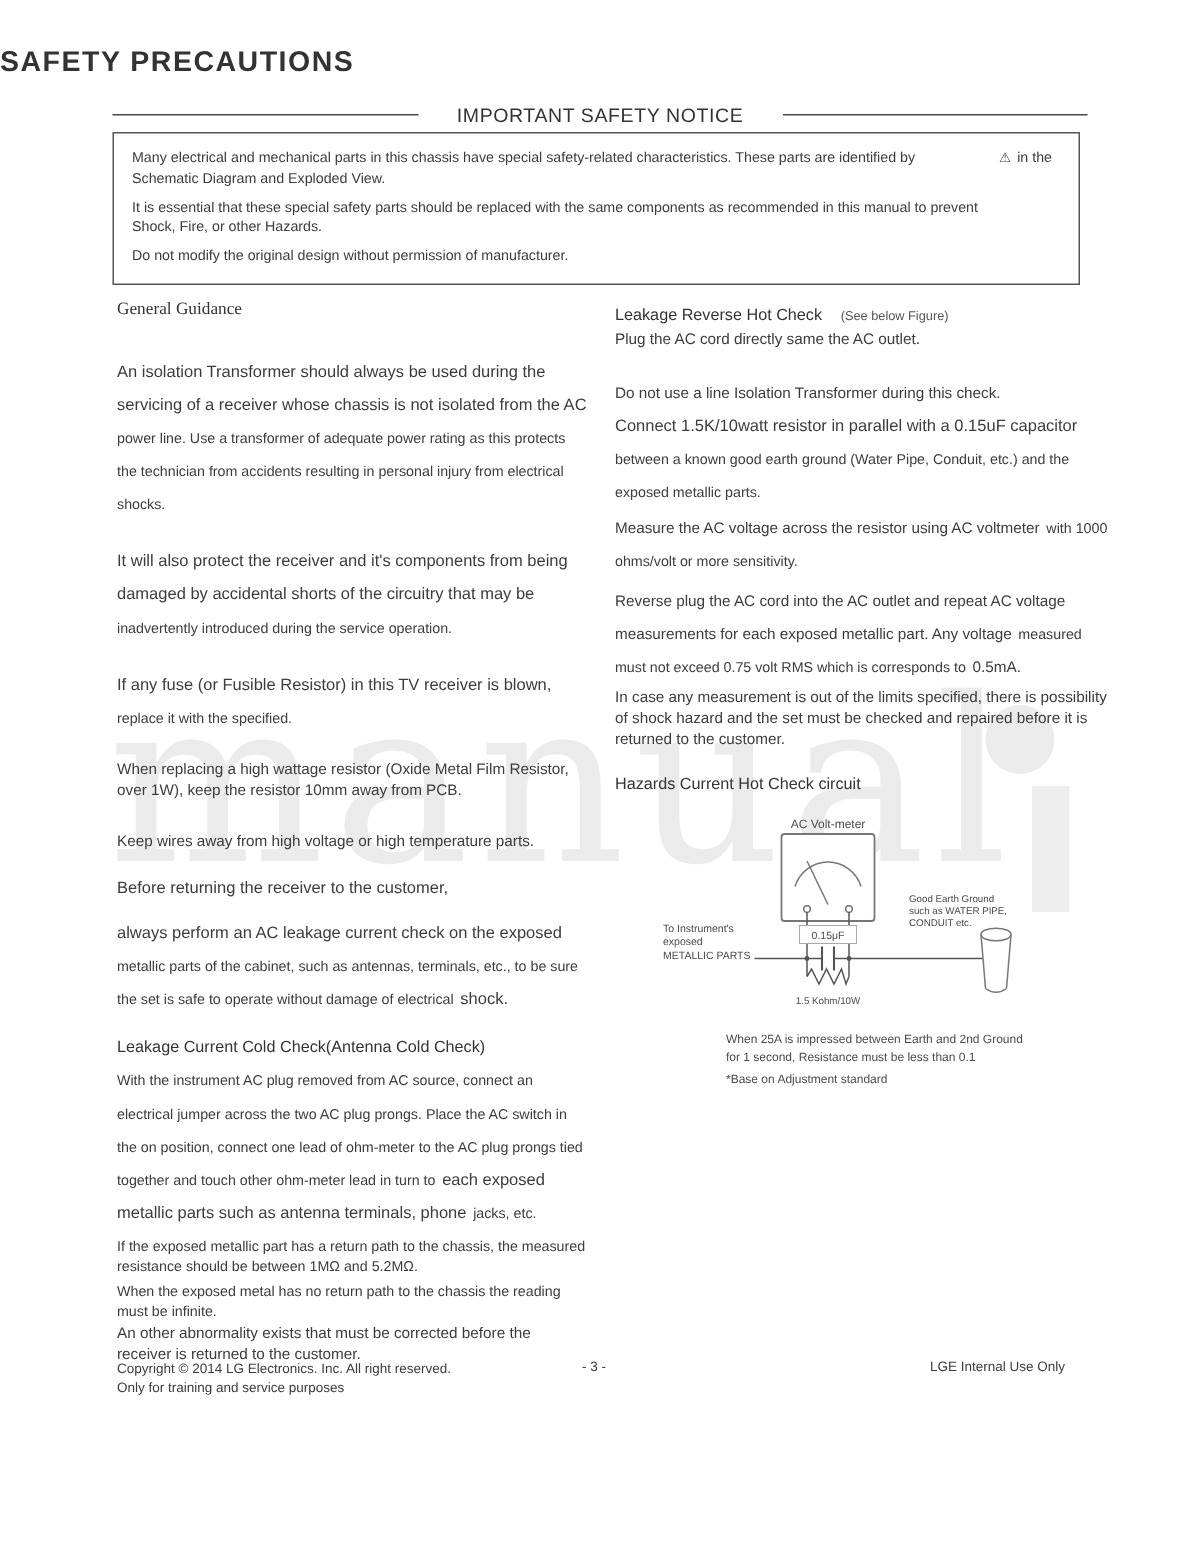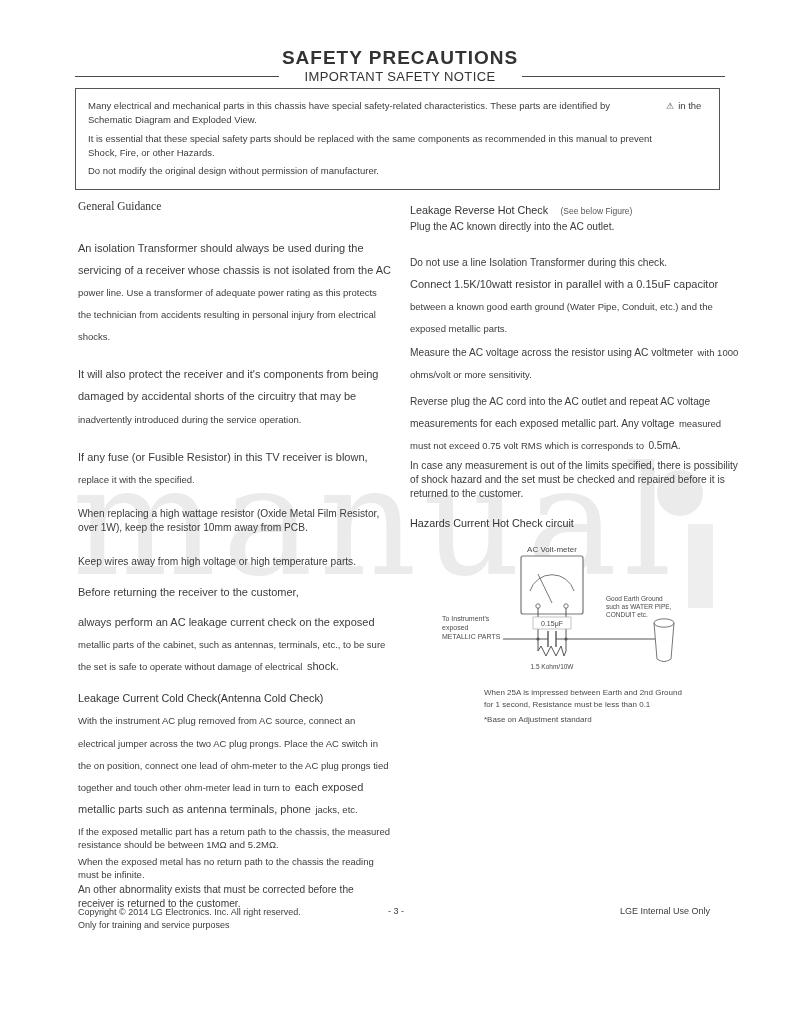--- a/index.html
+++ b/index.html
@@ -12,21 +12,21 @@
   .wm-text {
     position:absolute; left:72px; top:428px;
     font-family:"DejaVu Serif", serif; font-size:152px; line-height:1;
     color:#ebebeb; letter-spacing:6px; user-select:none; white-space:nowrap;
   }
   .wm-dot { position:absolute; left:657px; top:452px; width:46px; height:46px; border-radius:50%; background:#ebebeb; }
   .wm-bar { position:absolute; left:688px; top:506px; width:25px; height:84px; background:#eeeeee; }
   .layer-content { position:absolute; inset:0; z-index:1; }
 
   .title {
-    position:absolute; top:47px; left:0; width:100%; text-align:center;
+    position:absolute; top:31px; left:0; width:100%; text-align:left;
     font-size:19px; font-weight:bold; letter-spacing:1px; color:#333;
   }
   .subtitle-row {
     position:absolute; top:69px; left:75px; width:650px;
     display:flex; align-items:center; gap:26px;
   }
   .subtitle-row .rule { flex:1; height:1px; background:#4a4a4a; }
   .subtitle { font-size:13px; color:#333; letter-spacing:0.4px; white-space:nowrap; }
 
   .notice {
@@ -140,21 +140,21 @@
     <p class="sm mb4">If the exposed metallic part has a return path to the chassis, the measured resistance should be between 1MΩ and 5.2MΩ.</p>
     <p class="sm mb2">When the exposed metal has no return path to the chassis the reading must be infinite.</p>
     <p class="md">An other abnormality exists that must be corrected before the receiver is returned to the customer.</p>
   </div>
 
   <div class="col col-right">
     <div class="mb2">
       <span class="h2">Leakage Reverse Hot Check</span>
       <span class="hnote">(See below Figure)</span>
     </div>
-    <p class="md mb22">Plug the AC known directly into the AC outlet.</p>
+    <p class="md mb22">Plug the AC cord directly same the AC outlet.</p>
 
     <p class="md mb2">Do not use a line Isolation Transformer during this check.</p>
 
     <p class="mb2">
       <span class="lg">Connect 1.5K/10watt resistor in parallel with a 0.15uF capacitor</span>
       <span class="sm">between a known good earth ground (Water Pipe, Conduit, etc.) and the exposed metallic parts.</span>
     </p>
 
     <p class="mb4">
       <span class="md">Measure the AC voltage across the resistor using AC voltmeter</span>

